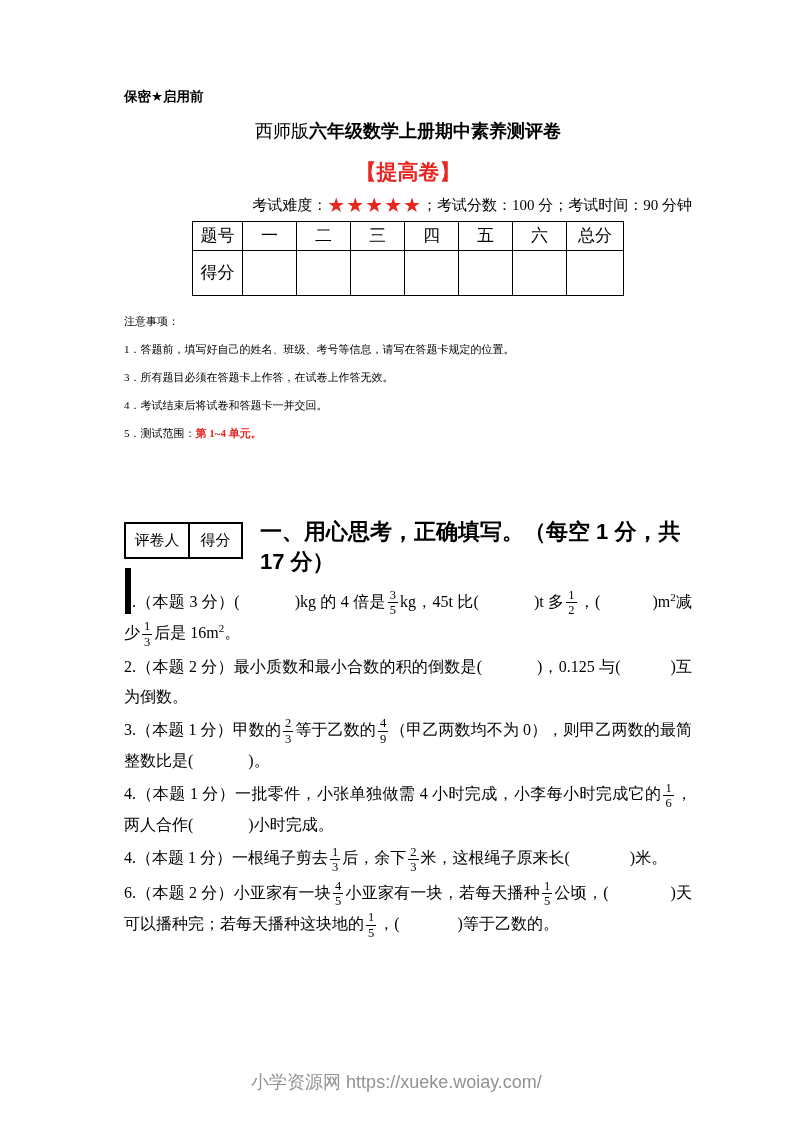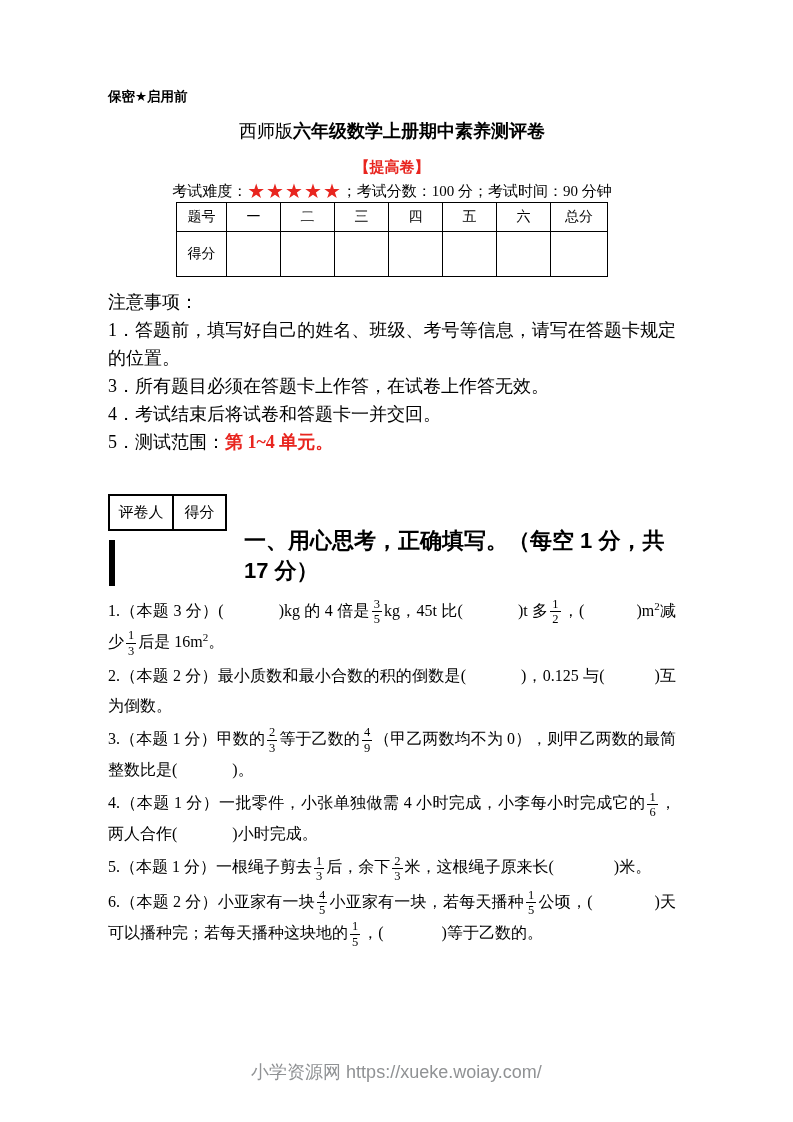--- a/index.html
+++ b/index.html
@@ -11,63 +11,63 @@
   html,body{margin:0;padding:0;background:#fff;}
   .page{
     position:relative;
     width:793px;height:1122px;
     margin:0 auto;
     background:#fff;
     color:var(--ink);
     font-family:"Liberation Serif","DejaVu Serif",serif;
     overflow:hidden;
   }
-  .content{position:absolute;left:108px;top:88px;width:568px;}
+  .content{position:absolute;left:124px;top:88px;width:568px;}
 
   .secrecy{
     font-family:"Liberation Sans","DejaVu Sans",sans-serif;
     font-weight:bold;font-size:13.5px;
   }
   .title{
     margin:14px 0 0 0;text-align:center;
     font-family:"Liberation Sans","DejaVu Sans",sans-serif;
     font-size:18px;font-weight:normal;line-height:1.25;
   }
   .title .t-main{font-weight:bold;}
   .subtitle{
     margin-top:15px;text-align:center;
     font-family:"Liberation Sans","DejaVu Sans",sans-serif;
-    font-size:15px;font-weight:bold;color:var(--accent);
+    font-size:21px;font-weight:bold;color:var(--accent);
   }
   .info-line{
-    margin-top:6px;text-align:center;
-    font-size:15px;line-height:16px;white-space:nowrap;
+    margin-top:6px;text-align:right;
+    font-size:15px;line-height:26px;white-space:nowrap;
   }
   .info-line .stars{
     color:var(--accent);font-size:20px;letter-spacing:1px;
     vertical-align:-2px;
     font-family:"DejaVu Sans",sans-serif;
   }
 
   table.score-table{
     border-collapse:collapse;table-layout:fixed;
     margin:3px auto 0 auto;width:431px;
   }
   table.score-table td{
     border:1.6px solid #000;text-align:center;
-    font-size:14px;padding:0;
+    font-size:17px;padding:0;
   }
   table.score-table tr.hdr td{height:29px;}
   table.score-table tr.score td{height:45px;}
 
-  .notes{margin-top:11px;font-size:18px;line-height:28px;text-align:justify;}
+  .notes{margin-top:11px;font-size:11px;line-height:28px;text-align:justify;}
   .notes p{margin:0;}
   .notes .hl{color:var(--accent);font-weight:bold;}
 
-  .grader-row{margin-top:38px;display:flex;align-items:flex-start;}
+  .grader-row{margin-top:38px;display:flex;align-items:flex-end;}
   table.grader-table{
     border-collapse:collapse;table-layout:fixed;width:117px;flex:0 0 auto;
   }
   table.grader-table td{
     border:2.2px solid #000;text-align:center;font-size:15px;padding:0;
   }
   table.grader-table tr.hdr td{height:35px;}
   table.grader-table tr.blank td{height:44px;}
   .section-title{
     font-family:"Liberation Sans","DejaVu Sans",sans-serif;
@@ -81,21 +81,21 @@
     display:inline-flex;flex-direction:column;
     vertical-align:middle;text-align:center;
     font-size:12.5px;line-height:1.15;margin:0 2px;
   }
   .frac .num{display:block;border-bottom:1.2px solid #000;padding:0 2px;}
   .frac .den{display:block;padding:0 2px;}
   .blank{display:inline-block;height:2px;}
   sup.sp{font-size:11px;line-height:0;}
 
   .footer{
-    position:absolute;left:0;bottom:38px;width:100%;
+    position:absolute;left:0;bottom:28px;width:100%;
     text-align:center;color:var(--footer-gray);
     font-family:"Liberation Sans","DejaVu Sans",sans-serif;
     font-size:18px;
   }
 </style>
 </head>
 <body>
 
 <div class="page">
   <div class="content">
@@ -172,21 +172,21 @@
             <span class="num">2</span>
             <span class="den">3</span>
           </span><span>等于乙数的</span><span class="frac">
             <span class="num">4</span>
             <span class="den">9</span>
           </span><span>（甲乙两数均不为 0），则甲乙两数的最简整数比是(</span><span class="blank" style="width: 55px;"></span><span>)。</span></p>
         <p><span>4.（本题 1 分）一批零件，小张单独做需 4 小时完成，小李每小时完成它的</span><span class="frac">
             <span class="num">1</span>
             <span class="den">6</span>
           </span><span>，两人合作(</span><span class="blank" style="width: 55px;"></span><span>)小时完成。</span></p>
-        <p><span>5.（本题 1 分）一根绳子剪去</span><span class="frac">
+        <p><span>4.（本题 1 分）一根绳子剪去</span><span class="frac">
             <span class="num">1</span>
             <span class="den">3</span>
           </span><span>后，余下</span><span class="frac">
             <span class="num">2</span>
             <span class="den">3</span>
           </span><span>米，这根绳子原来长(</span><span class="blank" style="width: 60px;"></span><span>)米。</span></p>
         <p><span>6.（本题 2 分）小亚家有一块</span><span class="frac">
             <span class="num">4</span>
             <span class="den">5</span>
           </span><span>小亚家有一块，若每天播种</span><span class="frac">

